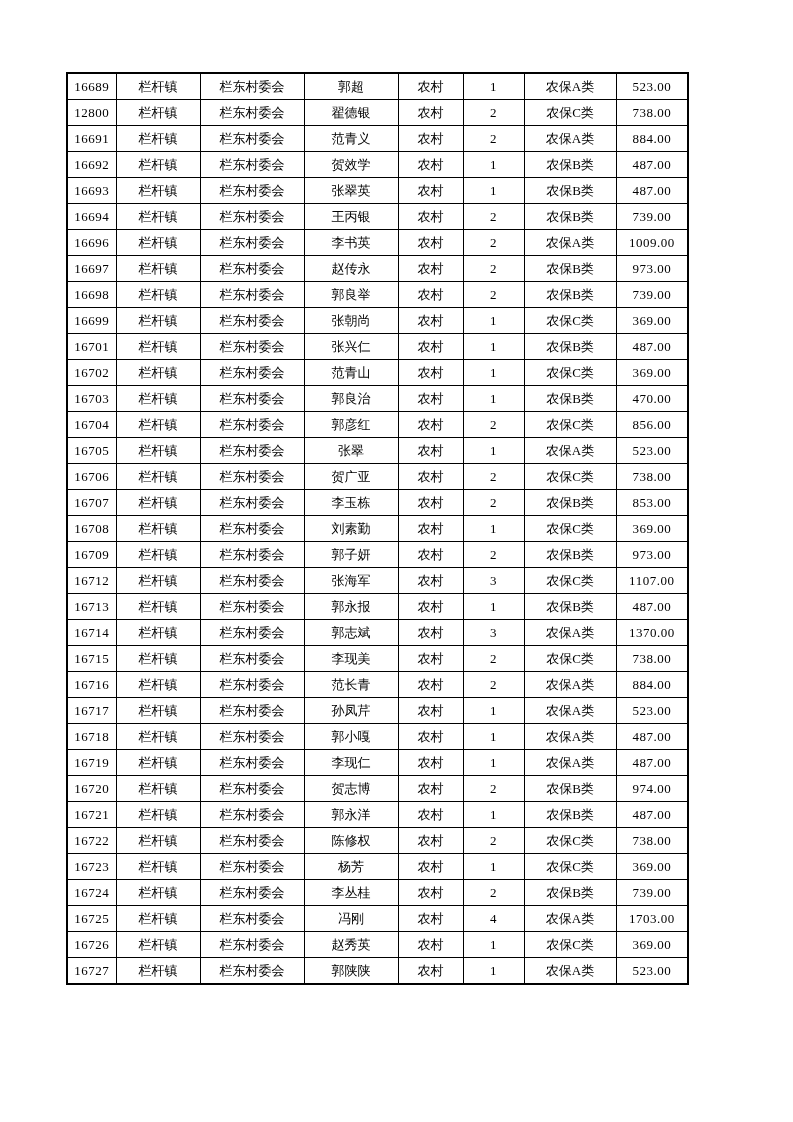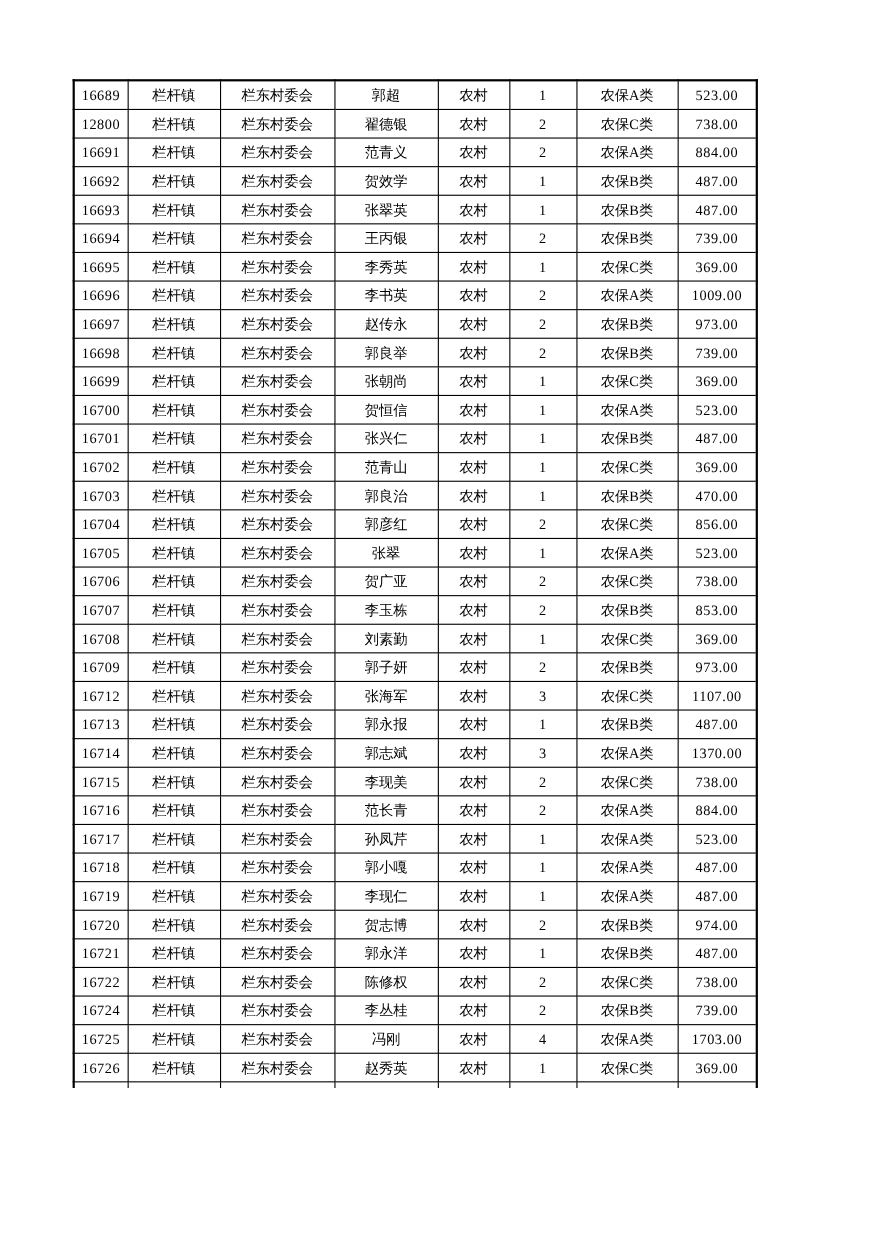--- a/index.html
+++ b/index.html
@@ -113,278 +113,268 @@
           <td class="num">16694</td>
           <td>栏杆镇</td>
           <td>栏东村委会</td>
           <td>王丙银</td>
           <td>农村</td>
           <td class="num">2</td>
           <td>农保B类</td>
           <td class="num">739.00</td>
         </tr>
         <tr>
-          <td class="num">16695</td>
-          <td>栏杆镇</td>
-          <td>栏东村委会</td>
-          <td>李秀英</td>
+          <td class="num">16696</td>
+          <td>栏杆镇</td>
+          <td>栏东村委会</td>
+          <td>李书英</td>
+          <td>农村</td>
+          <td class="num">2</td>
+          <td>农保A类</td>
+          <td class="num">1009.00</td>
+        </tr>
+        <tr>
+          <td class="num">16697</td>
+          <td>栏杆镇</td>
+          <td>栏东村委会</td>
+          <td>赵传永</td>
+          <td>农村</td>
+          <td class="num">2</td>
+          <td>农保B类</td>
+          <td class="num">973.00</td>
+        </tr>
+        <tr>
+          <td class="num">16698</td>
+          <td>栏杆镇</td>
+          <td>栏东村委会</td>
+          <td>郭良举</td>
+          <td>农村</td>
+          <td class="num">2</td>
+          <td>农保B类</td>
+          <td class="num">739.00</td>
+        </tr>
+        <tr>
+          <td class="num">16699</td>
+          <td>栏杆镇</td>
+          <td>栏东村委会</td>
+          <td>张朝尚</td>
           <td>农村</td>
           <td class="num">1</td>
           <td>农保C类</td>
           <td class="num">369.00</td>
         </tr>
         <tr>
-          <td class="num">16696</td>
-          <td>栏杆镇</td>
-          <td>栏东村委会</td>
-          <td>李书英</td>
-          <td>农村</td>
-          <td class="num">2</td>
-          <td>农保A类</td>
-          <td class="num">1009.00</td>
-        </tr>
-        <tr>
-          <td class="num">16697</td>
-          <td>栏杆镇</td>
-          <td>栏东村委会</td>
-          <td>赵传永</td>
+          <td class="num">16701</td>
+          <td>栏杆镇</td>
+          <td>栏东村委会</td>
+          <td>张兴仁</td>
+          <td>农村</td>
+          <td class="num">1</td>
+          <td>农保B类</td>
+          <td class="num">487.00</td>
+        </tr>
+        <tr>
+          <td class="num">16702</td>
+          <td>栏杆镇</td>
+          <td>栏东村委会</td>
+          <td>范青山</td>
+          <td>农村</td>
+          <td class="num">1</td>
+          <td>农保C类</td>
+          <td class="num">369.00</td>
+        </tr>
+        <tr>
+          <td class="num">16703</td>
+          <td>栏杆镇</td>
+          <td>栏东村委会</td>
+          <td>郭良治</td>
+          <td>农村</td>
+          <td class="num">1</td>
+          <td>农保B类</td>
+          <td class="num">470.00</td>
+        </tr>
+        <tr>
+          <td class="num">16704</td>
+          <td>栏杆镇</td>
+          <td>栏东村委会</td>
+          <td>郭彦红</td>
+          <td>农村</td>
+          <td class="num">2</td>
+          <td>农保C类</td>
+          <td class="num">856.00</td>
+        </tr>
+        <tr>
+          <td class="num">16705</td>
+          <td>栏杆镇</td>
+          <td>栏东村委会</td>
+          <td>张翠</td>
+          <td>农村</td>
+          <td class="num">1</td>
+          <td>农保A类</td>
+          <td class="num">523.00</td>
+        </tr>
+        <tr>
+          <td class="num">16706</td>
+          <td>栏杆镇</td>
+          <td>栏东村委会</td>
+          <td>贺广亚</td>
+          <td>农村</td>
+          <td class="num">2</td>
+          <td>农保C类</td>
+          <td class="num">738.00</td>
+        </tr>
+        <tr>
+          <td class="num">16707</td>
+          <td>栏杆镇</td>
+          <td>栏东村委会</td>
+          <td>李玉栋</td>
+          <td>农村</td>
+          <td class="num">2</td>
+          <td>农保B类</td>
+          <td class="num">853.00</td>
+        </tr>
+        <tr>
+          <td class="num">16708</td>
+          <td>栏杆镇</td>
+          <td>栏东村委会</td>
+          <td>刘素勤</td>
+          <td>农村</td>
+          <td class="num">1</td>
+          <td>农保C类</td>
+          <td class="num">369.00</td>
+        </tr>
+        <tr>
+          <td class="num">16709</td>
+          <td>栏杆镇</td>
+          <td>栏东村委会</td>
+          <td>郭子妍</td>
           <td>农村</td>
           <td class="num">2</td>
           <td>农保B类</td>
           <td class="num">973.00</td>
         </tr>
         <tr>
-          <td class="num">16698</td>
-          <td>栏杆镇</td>
-          <td>栏东村委会</td>
-          <td>郭良举</td>
-          <td>农村</td>
-          <td class="num">2</td>
-          <td>农保B类</td>
-          <td class="num">739.00</td>
-        </tr>
-        <tr>
-          <td class="num">16699</td>
-          <td>栏杆镇</td>
-          <td>栏东村委会</td>
-          <td>张朝尚</td>
+          <td class="num">16712</td>
+          <td>栏杆镇</td>
+          <td>栏东村委会</td>
+          <td>张海军</td>
+          <td>农村</td>
+          <td class="num">3</td>
+          <td>农保C类</td>
+          <td class="num">1107.00</td>
+        </tr>
+        <tr>
+          <td class="num">16713</td>
+          <td>栏杆镇</td>
+          <td>栏东村委会</td>
+          <td>郭永报</td>
+          <td>农村</td>
+          <td class="num">1</td>
+          <td>农保B类</td>
+          <td class="num">487.00</td>
+        </tr>
+        <tr>
+          <td class="num">16714</td>
+          <td>栏杆镇</td>
+          <td>栏东村委会</td>
+          <td>郭志斌</td>
+          <td>农村</td>
+          <td class="num">3</td>
+          <td>农保A类</td>
+          <td class="num">1370.00</td>
+        </tr>
+        <tr>
+          <td class="num">16715</td>
+          <td>栏杆镇</td>
+          <td>栏东村委会</td>
+          <td>李现美</td>
+          <td>农村</td>
+          <td class="num">2</td>
+          <td>农保C类</td>
+          <td class="num">738.00</td>
+        </tr>
+        <tr>
+          <td class="num">16716</td>
+          <td>栏杆镇</td>
+          <td>栏东村委会</td>
+          <td>范长青</td>
+          <td>农村</td>
+          <td class="num">2</td>
+          <td>农保A类</td>
+          <td class="num">884.00</td>
+        </tr>
+        <tr>
+          <td class="num">16717</td>
+          <td>栏杆镇</td>
+          <td>栏东村委会</td>
+          <td>孙凤芹</td>
+          <td>农村</td>
+          <td class="num">1</td>
+          <td>农保A类</td>
+          <td class="num">523.00</td>
+        </tr>
+        <tr>
+          <td class="num">16718</td>
+          <td>栏杆镇</td>
+          <td>栏东村委会</td>
+          <td>郭小嘎</td>
+          <td>农村</td>
+          <td class="num">1</td>
+          <td>农保A类</td>
+          <td class="num">487.00</td>
+        </tr>
+        <tr>
+          <td class="num">16719</td>
+          <td>栏杆镇</td>
+          <td>栏东村委会</td>
+          <td>李现仁</td>
+          <td>农村</td>
+          <td class="num">1</td>
+          <td>农保A类</td>
+          <td class="num">487.00</td>
+        </tr>
+        <tr>
+          <td class="num">16720</td>
+          <td>栏杆镇</td>
+          <td>栏东村委会</td>
+          <td>贺志博</td>
+          <td>农村</td>
+          <td class="num">2</td>
+          <td>农保B类</td>
+          <td class="num">974.00</td>
+        </tr>
+        <tr>
+          <td class="num">16721</td>
+          <td>栏杆镇</td>
+          <td>栏东村委会</td>
+          <td>郭永洋</td>
+          <td>农村</td>
+          <td class="num">1</td>
+          <td>农保B类</td>
+          <td class="num">487.00</td>
+        </tr>
+        <tr>
+          <td class="num">16722</td>
+          <td>栏杆镇</td>
+          <td>栏东村委会</td>
+          <td>陈修权</td>
+          <td>农村</td>
+          <td class="num">2</td>
+          <td>农保C类</td>
+          <td class="num">738.00</td>
+        </tr>
+        <tr>
+          <td class="num">16723</td>
+          <td>栏杆镇</td>
+          <td>栏东村委会</td>
+          <td>杨芳</td>
           <td>农村</td>
           <td class="num">1</td>
           <td>农保C类</td>
           <td class="num">369.00</td>
-        </tr>
-        <tr>
-          <td class="num">16700</td>
-          <td>栏杆镇</td>
-          <td>栏东村委会</td>
-          <td>贺恒信</td>
-          <td>农村</td>
-          <td class="num">1</td>
-          <td>农保A类</td>
-          <td class="num">523.00</td>
-        </tr>
-        <tr>
-          <td class="num">16701</td>
-          <td>栏杆镇</td>
-          <td>栏东村委会</td>
-          <td>张兴仁</td>
-          <td>农村</td>
-          <td class="num">1</td>
-          <td>农保B类</td>
-          <td class="num">487.00</td>
-        </tr>
-        <tr>
-          <td class="num">16702</td>
-          <td>栏杆镇</td>
-          <td>栏东村委会</td>
-          <td>范青山</td>
-          <td>农村</td>
-          <td class="num">1</td>
-          <td>农保C类</td>
-          <td class="num">369.00</td>
-        </tr>
-        <tr>
-          <td class="num">16703</td>
-          <td>栏杆镇</td>
-          <td>栏东村委会</td>
-          <td>郭良治</td>
-          <td>农村</td>
-          <td class="num">1</td>
-          <td>农保B类</td>
-          <td class="num">470.00</td>
-        </tr>
-        <tr>
-          <td class="num">16704</td>
-          <td>栏杆镇</td>
-          <td>栏东村委会</td>
-          <td>郭彦红</td>
-          <td>农村</td>
-          <td class="num">2</td>
-          <td>农保C类</td>
-          <td class="num">856.00</td>
-        </tr>
-        <tr>
-          <td class="num">16705</td>
-          <td>栏杆镇</td>
-          <td>栏东村委会</td>
-          <td>张翠</td>
-          <td>农村</td>
-          <td class="num">1</td>
-          <td>农保A类</td>
-          <td class="num">523.00</td>
-        </tr>
-        <tr>
-          <td class="num">16706</td>
-          <td>栏杆镇</td>
-          <td>栏东村委会</td>
-          <td>贺广亚</td>
-          <td>农村</td>
-          <td class="num">2</td>
-          <td>农保C类</td>
-          <td class="num">738.00</td>
-        </tr>
-        <tr>
-          <td class="num">16707</td>
-          <td>栏杆镇</td>
-          <td>栏东村委会</td>
-          <td>李玉栋</td>
-          <td>农村</td>
-          <td class="num">2</td>
-          <td>农保B类</td>
-          <td class="num">853.00</td>
-        </tr>
-        <tr>
-          <td class="num">16708</td>
-          <td>栏杆镇</td>
-          <td>栏东村委会</td>
-          <td>刘素勤</td>
-          <td>农村</td>
-          <td class="num">1</td>
-          <td>农保C类</td>
-          <td class="num">369.00</td>
-        </tr>
-        <tr>
-          <td class="num">16709</td>
-          <td>栏杆镇</td>
-          <td>栏东村委会</td>
-          <td>郭子妍</td>
-          <td>农村</td>
-          <td class="num">2</td>
-          <td>农保B类</td>
-          <td class="num">973.00</td>
-        </tr>
-        <tr>
-          <td class="num">16712</td>
-          <td>栏杆镇</td>
-          <td>栏东村委会</td>
-          <td>张海军</td>
-          <td>农村</td>
-          <td class="num">3</td>
-          <td>农保C类</td>
-          <td class="num">1107.00</td>
-        </tr>
-        <tr>
-          <td class="num">16713</td>
-          <td>栏杆镇</td>
-          <td>栏东村委会</td>
-          <td>郭永报</td>
-          <td>农村</td>
-          <td class="num">1</td>
-          <td>农保B类</td>
-          <td class="num">487.00</td>
-        </tr>
-        <tr>
-          <td class="num">16714</td>
-          <td>栏杆镇</td>
-          <td>栏东村委会</td>
-          <td>郭志斌</td>
-          <td>农村</td>
-          <td class="num">3</td>
-          <td>农保A类</td>
-          <td class="num">1370.00</td>
-        </tr>
-        <tr>
-          <td class="num">16715</td>
-          <td>栏杆镇</td>
-          <td>栏东村委会</td>
-          <td>李现美</td>
-          <td>农村</td>
-          <td class="num">2</td>
-          <td>农保C类</td>
-          <td class="num">738.00</td>
-        </tr>
-        <tr>
-          <td class="num">16716</td>
-          <td>栏杆镇</td>
-          <td>栏东村委会</td>
-          <td>范长青</td>
-          <td>农村</td>
-          <td class="num">2</td>
-          <td>农保A类</td>
-          <td class="num">884.00</td>
-        </tr>
-        <tr>
-          <td class="num">16717</td>
-          <td>栏杆镇</td>
-          <td>栏东村委会</td>
-          <td>孙凤芹</td>
-          <td>农村</td>
-          <td class="num">1</td>
-          <td>农保A类</td>
-          <td class="num">523.00</td>
-        </tr>
-        <tr>
-          <td class="num">16718</td>
-          <td>栏杆镇</td>
-          <td>栏东村委会</td>
-          <td>郭小嘎</td>
-          <td>农村</td>
-          <td class="num">1</td>
-          <td>农保A类</td>
-          <td class="num">487.00</td>
-        </tr>
-        <tr>
-          <td class="num">16719</td>
-          <td>栏杆镇</td>
-          <td>栏东村委会</td>
-          <td>李现仁</td>
-          <td>农村</td>
-          <td class="num">1</td>
-          <td>农保A类</td>
-          <td class="num">487.00</td>
-        </tr>
-        <tr>
-          <td class="num">16720</td>
-          <td>栏杆镇</td>
-          <td>栏东村委会</td>
-          <td>贺志博</td>
-          <td>农村</td>
-          <td class="num">2</td>
-          <td>农保B类</td>
-          <td class="num">974.00</td>
-        </tr>
-        <tr>
-          <td class="num">16721</td>
-          <td>栏杆镇</td>
-          <td>栏东村委会</td>
-          <td>郭永洋</td>
-          <td>农村</td>
-          <td class="num">1</td>
-          <td>农保B类</td>
-          <td class="num">487.00</td>
-        </tr>
-        <tr>
-          <td class="num">16722</td>
-          <td>栏杆镇</td>
-          <td>栏东村委会</td>
-          <td>陈修权</td>
-          <td>农村</td>
-          <td class="num">2</td>
-          <td>农保C类</td>
-          <td class="num">738.00</td>
         </tr>
         <tr>
           <td class="num">16724</td>
           <td>栏杆镇</td>
           <td>栏东村委会</td>
           <td>李丛桂</td>
           <td>农村</td>
           <td class="num">2</td>
           <td>农保B类</td>
           <td class="num">739.00</td>

